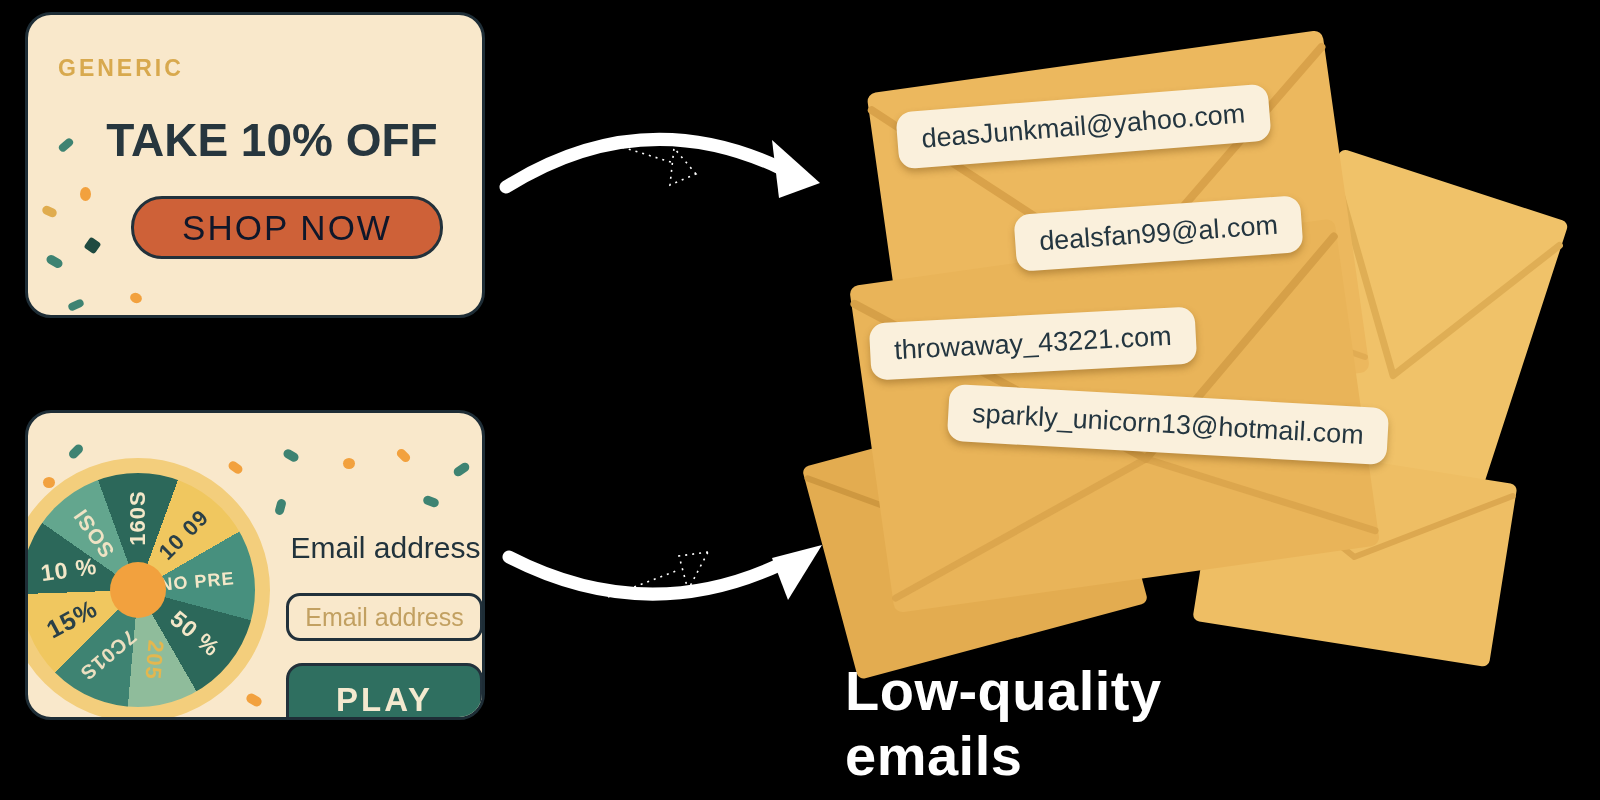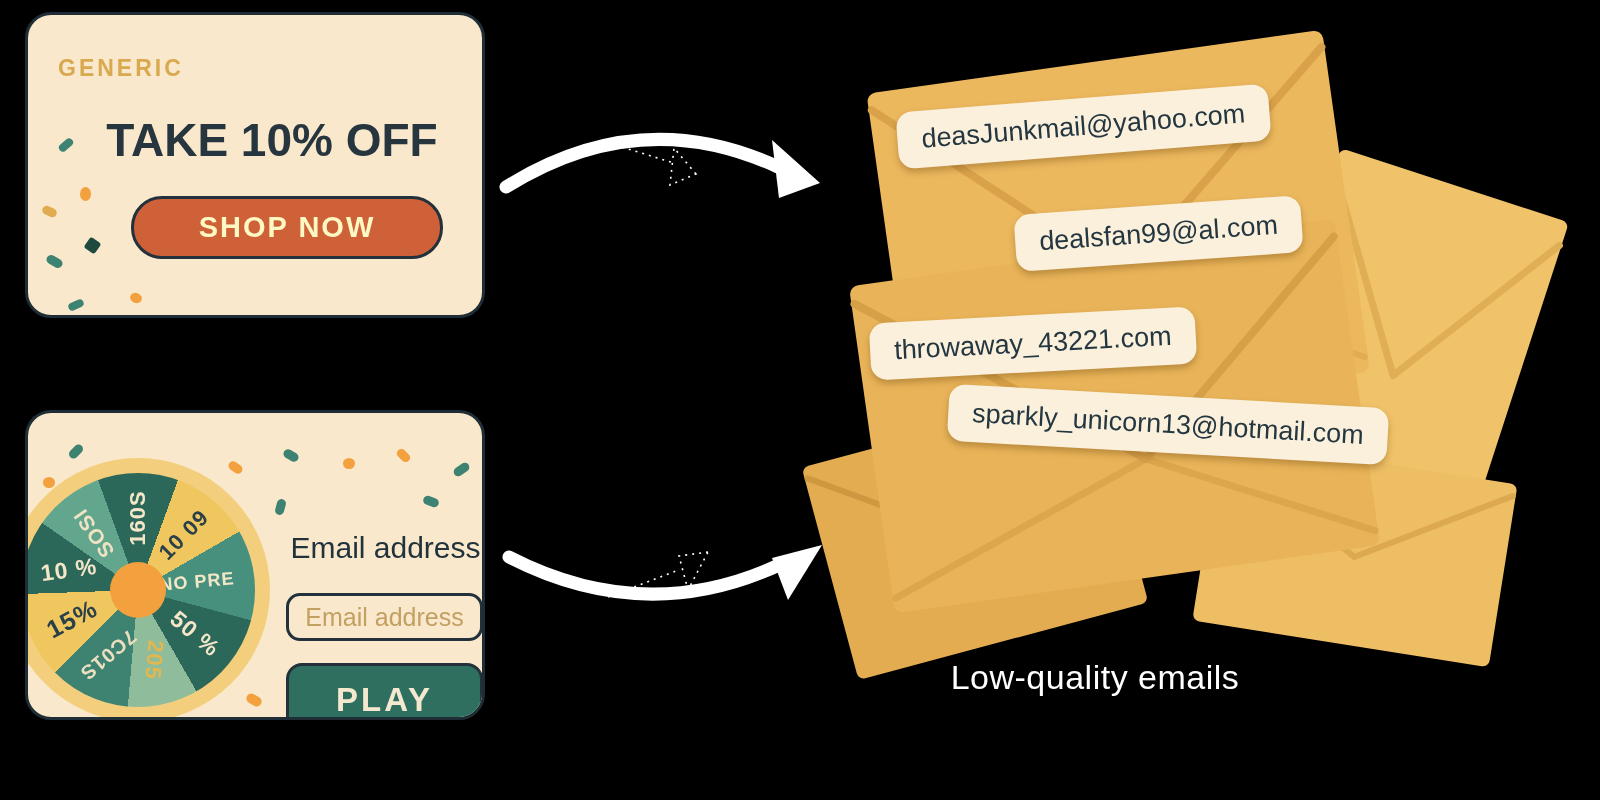--- a/index.html
+++ b/index.html
@@ -14,22 +14,22 @@
   .card-spin{left:25px;top:410px;width:460px;height:310px;}
 
   .tag{position:absolute;left:30px;top:40px;font-size:23px;font-weight:700;
        letter-spacing:3px;color:#D8A94E;}
   .headline{position:absolute;left:62px;right:28px;top:98px;margin:0;
        font-size:46px;font-weight:700;color:#27363E;text-align:center;
        letter-spacing:0px;white-space:nowrap;}
   .btn{display:block;box-sizing:border-box;border:3px solid #22313B;cursor:pointer;
        font-family:"Liberation Sans", sans-serif;}
   .shop-btn{position:absolute;left:103px;top:181px;width:312px;height:63px;
-       background:#CE6138;border-radius:31px;color:#fef9c3;font-size:29px;
-       font-weight:700;letter-spacing:2px;}
+       background:#CE6138;border-radius:31px;color:#0f172a;font-size:35px;
+       font-weight:400;letter-spacing:2px;}
   .play-btn{position:absolute;left:258px;top:250px;width:197px;height:74px;
        background:#2F6F60;border-radius:16px;color:#F4E9CF;font-size:33px;
        font-weight:700;letter-spacing:3px;}
 
   .email-heading{position:absolute;left:260px;top:118px;width:195px;
        text-align:center;font-size:30px;font-weight:500;color:#22333C;white-space:nowrap;}
   .email-input{position:absolute;left:258px;top:180px;width:197px;height:48px;
        box-sizing:border-box;background:#F9E8CB;border:3px solid #22313B;
        border-radius:14px;text-align:center;font-size:25px;color:#8a6f35;
        font-family:"Liberation Sans", sans-serif;outline:none;}
@@ -48,22 +48,22 @@
         #F0C75F 245deg 288deg, #2C685A 288deg 325deg, #63A68E 325deg 360deg);}
   .hub{position:absolute;left:89px;top:89px;width:56px;height:56px;
      border-radius:50%;background:#F2A13E;}
   .seg{position:absolute;font-weight:700;font-size:20px;white-space:nowrap;
      letter-spacing:1px;transform-origin:center;}
 
   
   .email-label{position:absolute;background:#FAF0DC;color:#243640;
      font-size:27px;font-weight:500;padding:13px 24px;border-radius:16px;
      white-space:nowrap;box-shadow:0 4px 7px rgba(110,72,15,.38);}
-  .caption{position:absolute;left:845px;top:658px;width:500px;text-align:center;
-     color:#FFFFFF;font-size:34px;font-weight:400;letter-spacing:.5px;}
+  .caption{position:absolute;left:845px;top:658px;width:500px;text-align:left;
+     color:#FFFFFF;font-size:56px;font-weight:700;letter-spacing:.5px;}
 
   svg{position:absolute;overflow:visible;}
 </style>
 </head>
 <body>
 
 <div class="stage">
 
   <section class="card card-generic">
     <span class="tag">GENERIC</span>

